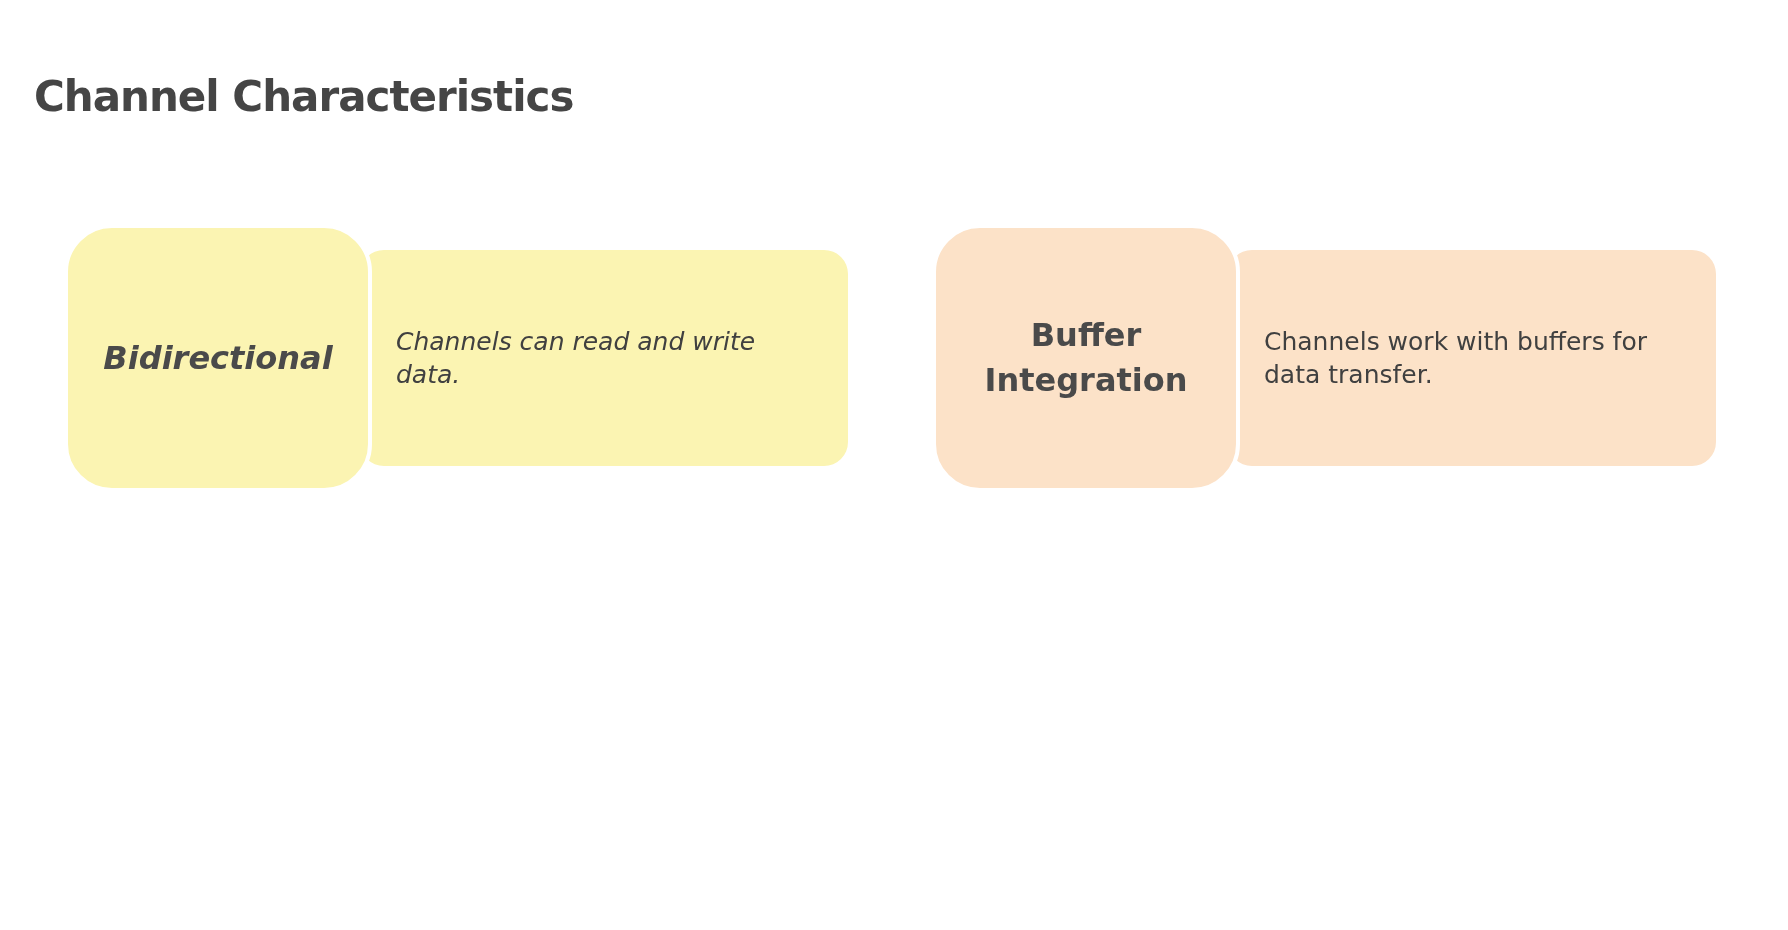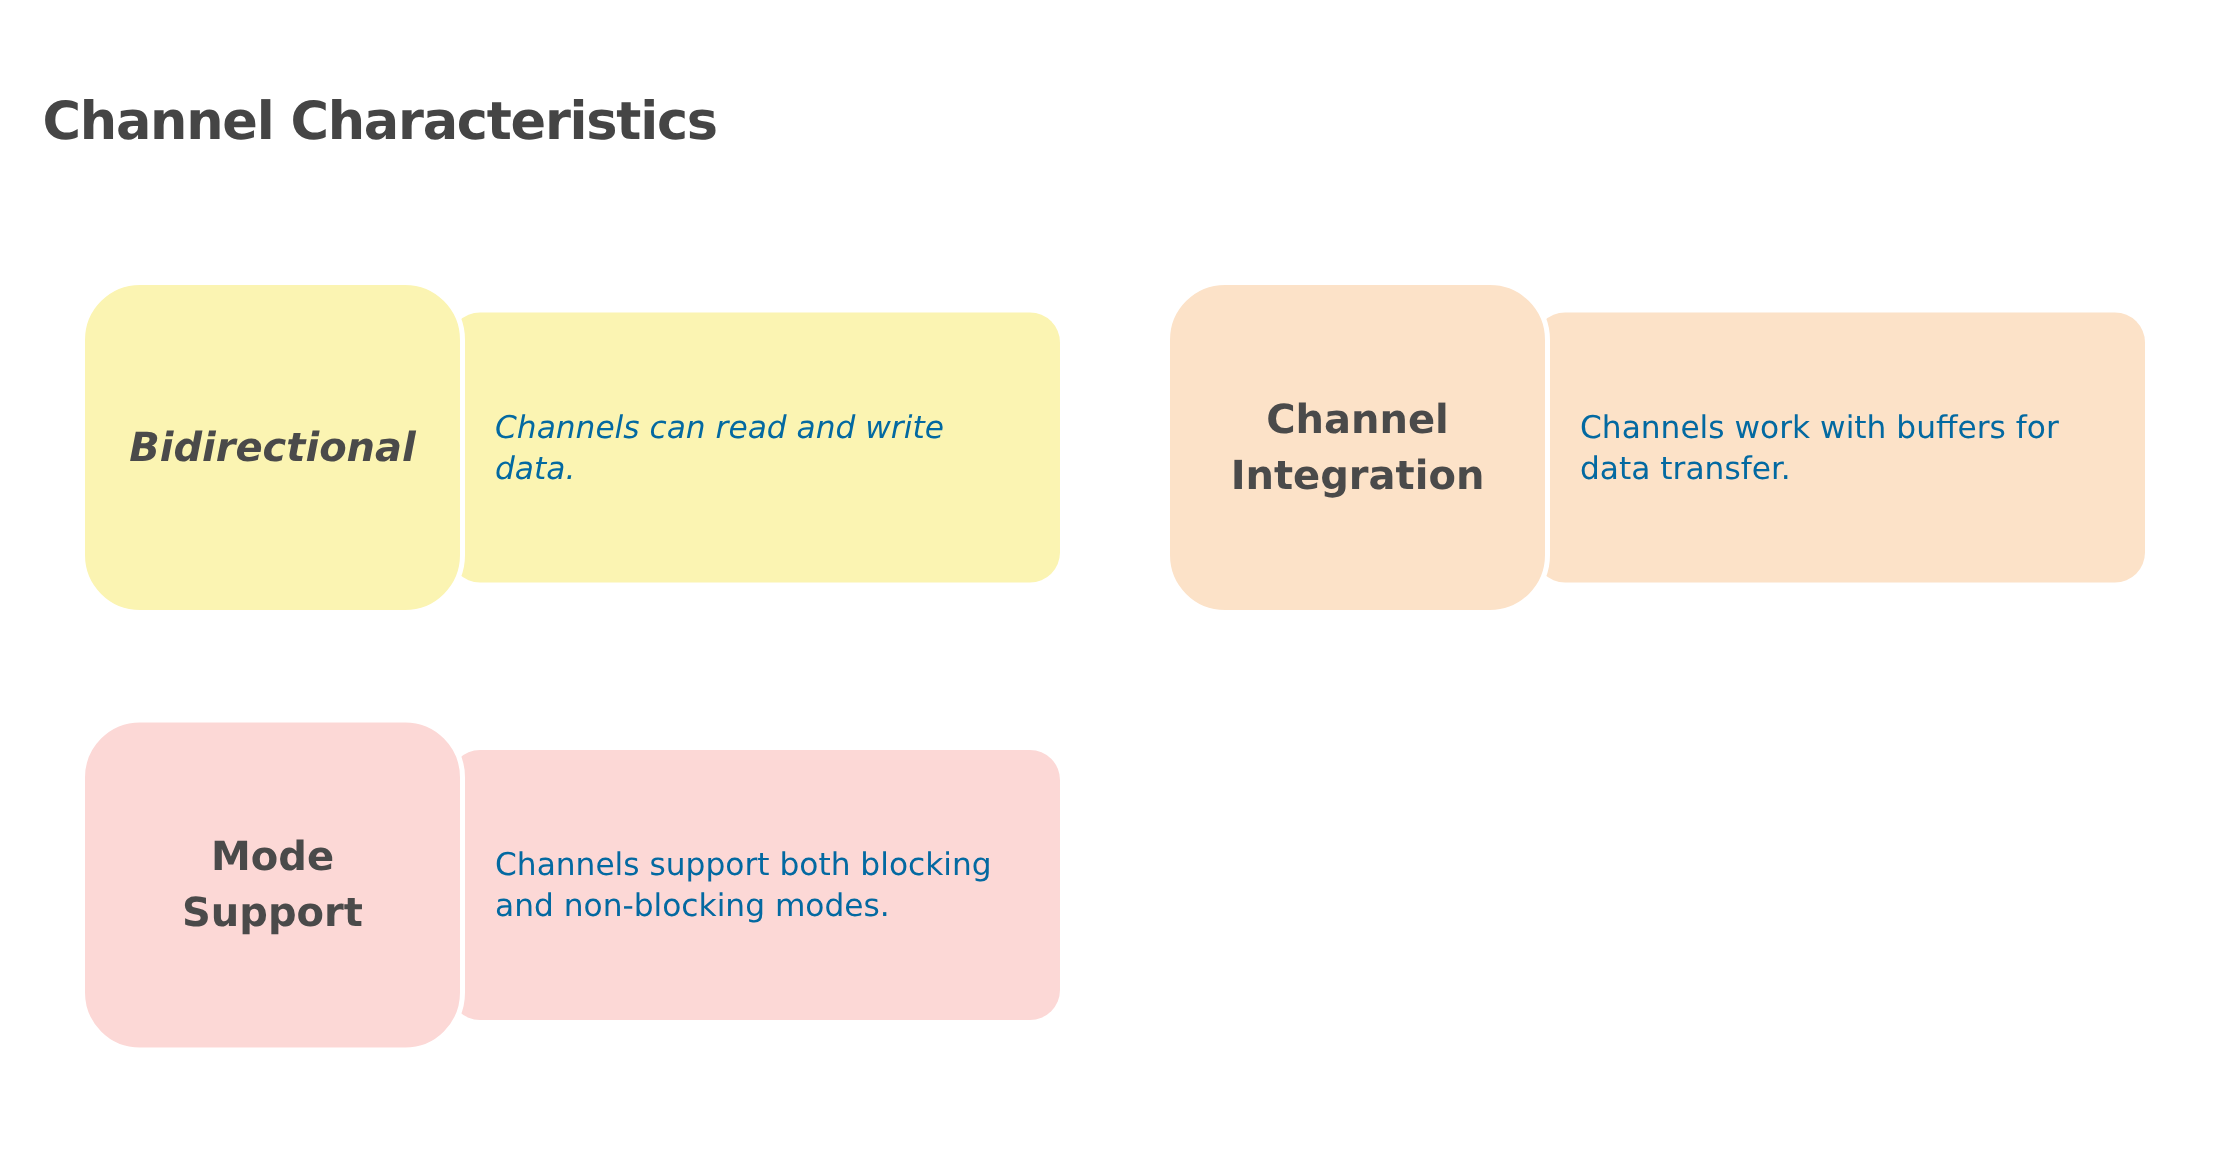--- a/index.html
+++ b/index.html
@@ -70,21 +70,21 @@
     height: 216px;
     background: var(--card-color, #eee);
     border-radius: 24px;
     display: flex;
     align-items: center;
     z-index: 1;
   }
   .desc-text {
     font-size: 25px;
     line-height: 1.32;
-    color: #0369a1;
+    color: #404040;
     white-space: pre-line;
     padding: 0 18px 0 36px;
   }
 </style>
 </head>
 <body>
 
 <div class="canvas">
 
   <h1 class="title">Channel Characteristics</h1>
@@ -94,36 +94,26 @@
       <span class="label-text">Bidirectional</span>
     </div>
     <div class="desc-box">
       <span class="desc-text">Channels can read and write
 data.</span>
     </div>
   </article>
 
   <article class="card" id="card-1" style="--card-color: #fce2c8;">
     <div class="label-box">
-      <span class="label-text">Channel
+      <span class="label-text">Buffer
 Integration</span>
     </div>
     <div class="desc-box">
       <span class="desc-text">Channels work with buffers for
 data transfer.</span>
     </div>
   </article>
 
-  <article class="card" id="card-2" style="--card-color: #fcd8d6;">
-    <div class="label-box">
-      <span class="label-text">Mode
-Support</span>
-    </div>
-    <div class="desc-box">
-      <span class="desc-text">Channels support both blocking
-and non-blocking modes.</span>
-    </div>
-  </article>
 
   <article class="card" id="card-3" style="--card-color: #fed8ef;">
   </article>
 
 </div>
 
 </body></html>

